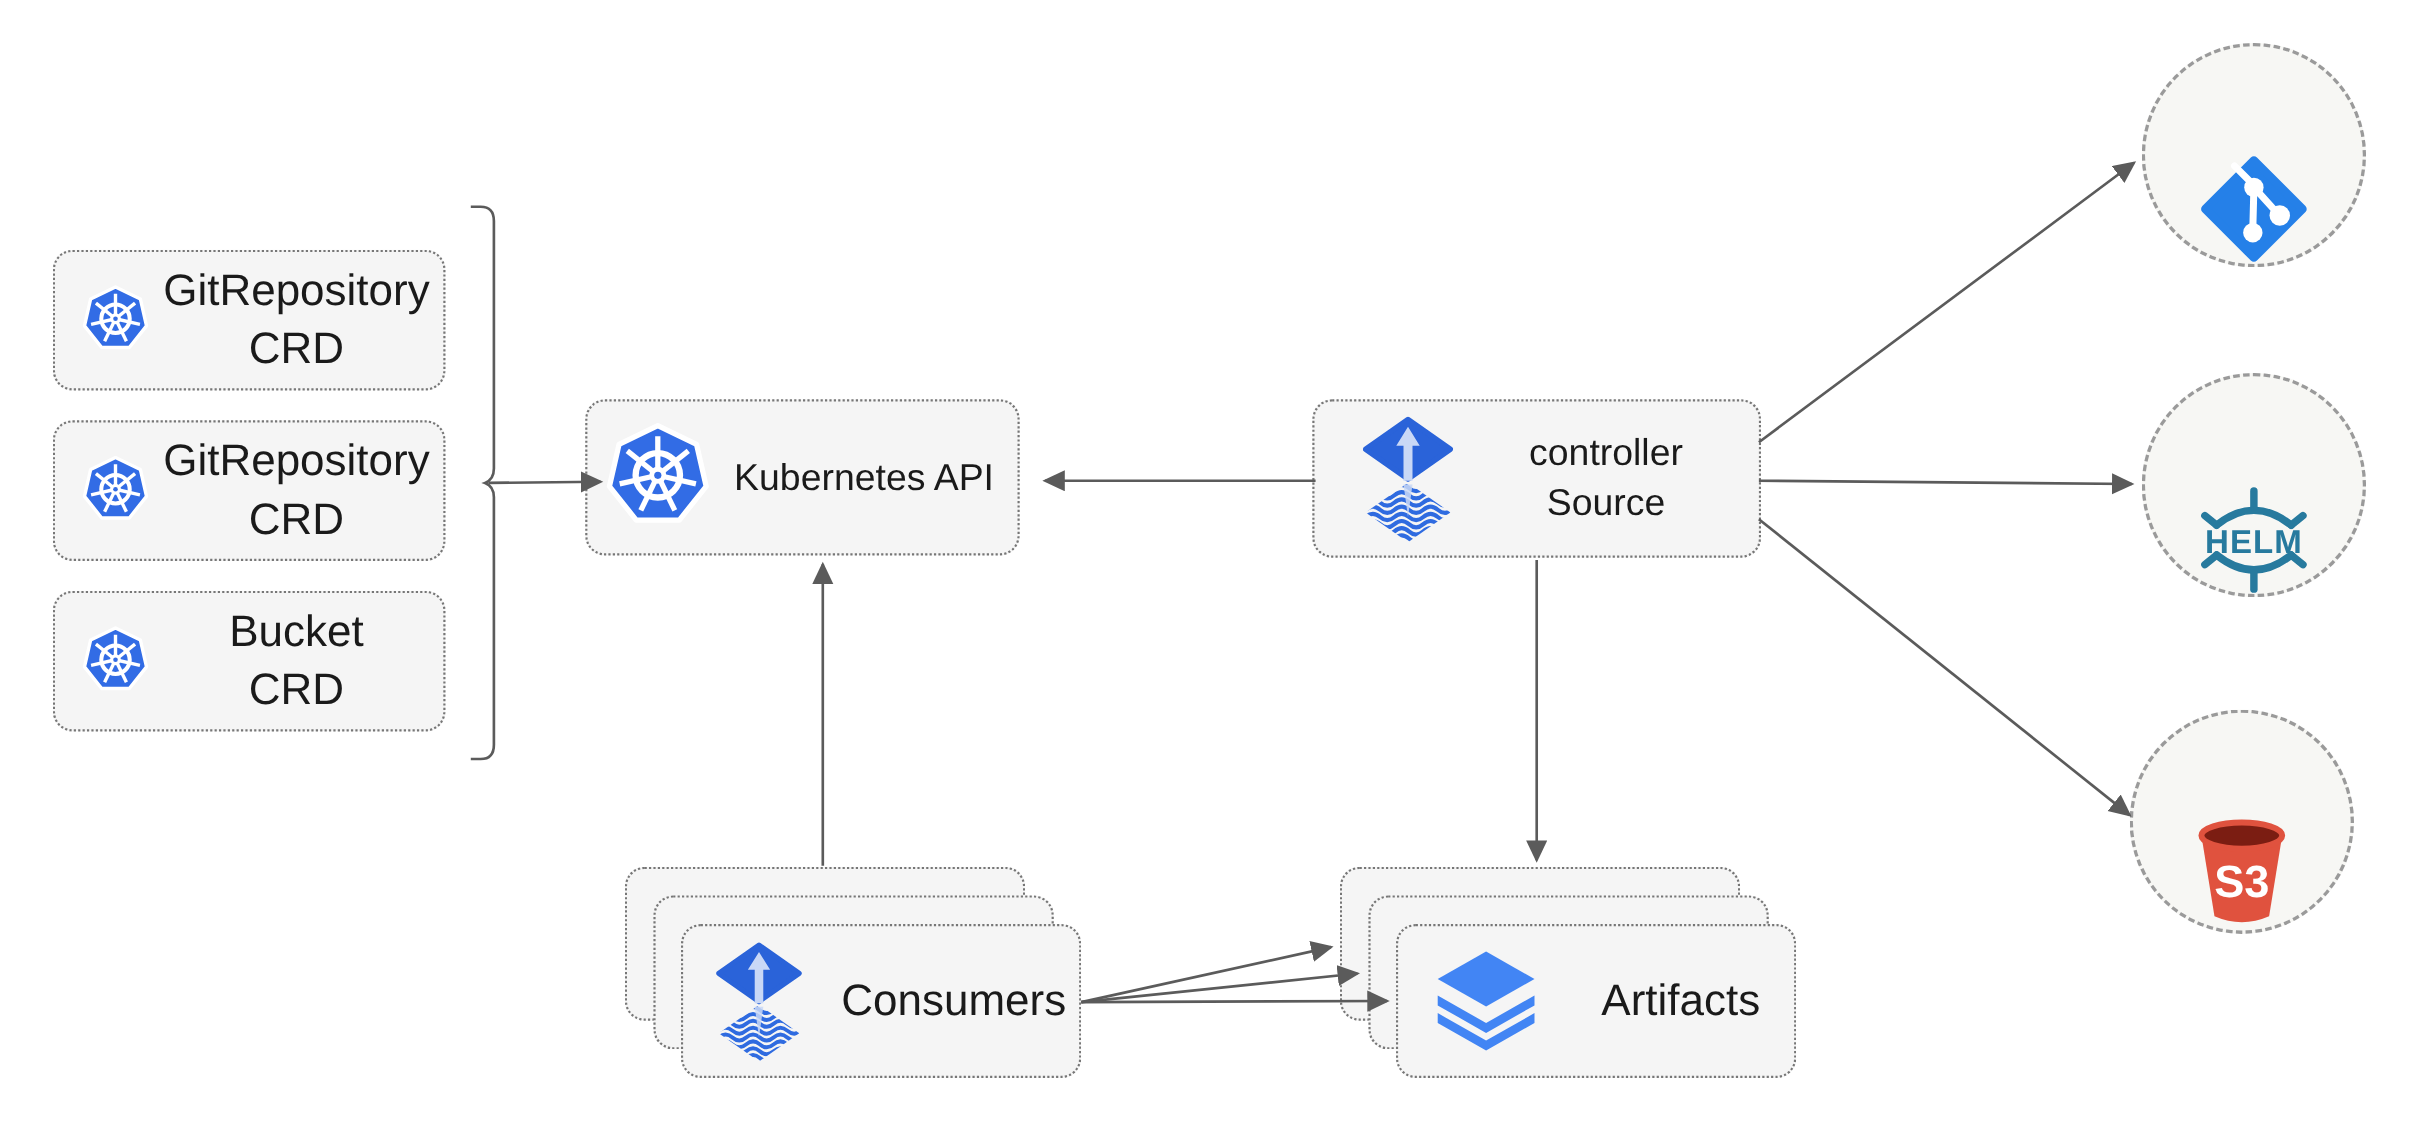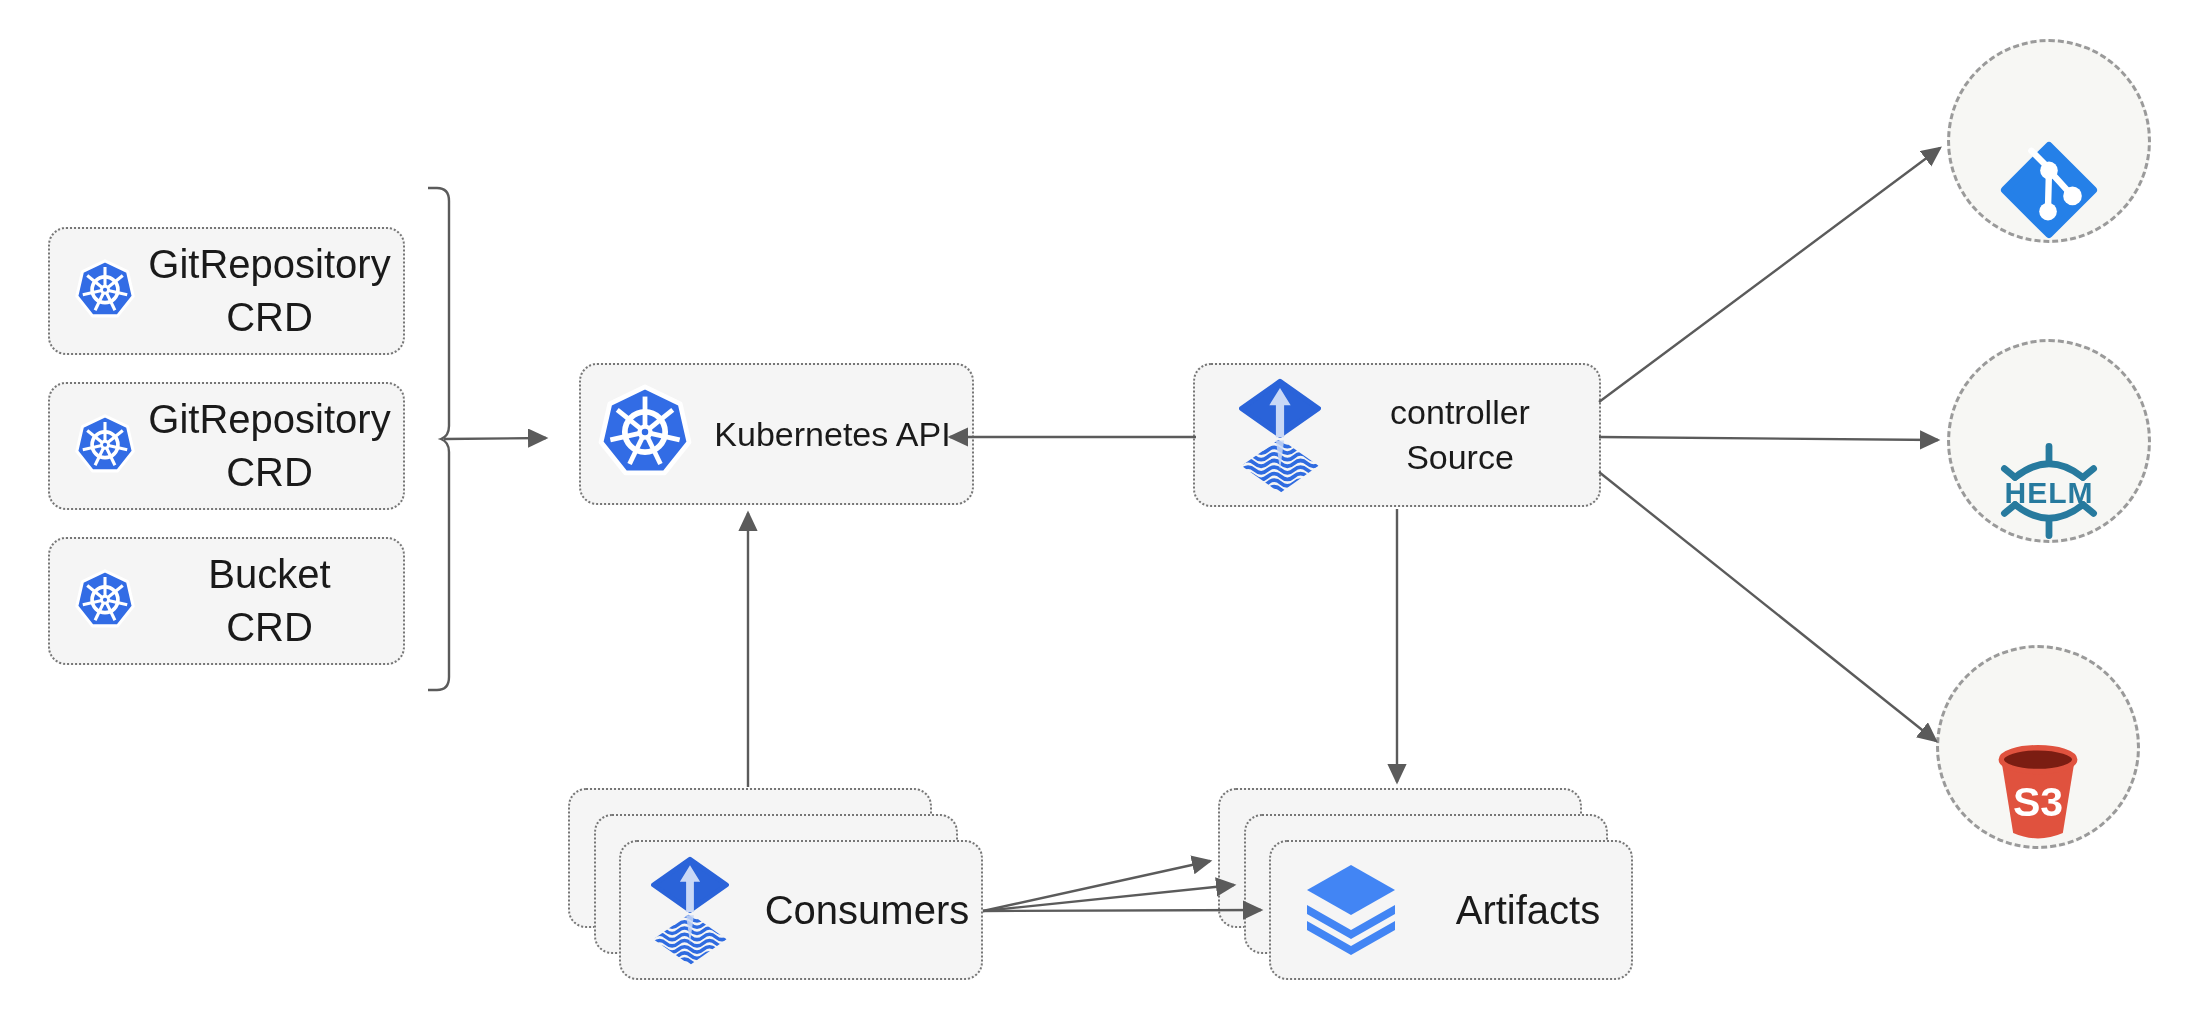--- a/index.html
+++ b/index.html
@@ -5,21 +5,21 @@
   html,body{margin:0;padding:0;background:#ffffff;}
   .canvas{position:relative;width:2196px;height:1030px;background:#ffffff;
           font-family:"Liberation Sans",sans-serif;overflow:hidden;}
   svg.edges{position:absolute;left:0;top:0;z-index:5;pointer-events:none;}
   .box{position:absolute;background:#F5F5F5;border:2.5px dotted #767676;border-radius:18px;
        display:flex;align-items:center;box-sizing:border-box;z-index:2;}
   .lbl{flex:1;text-align:center;color:#1a1a1a;font-size:40px;line-height:1.32;}
   .lbl.big{font-size:34px;}
   .crd{left:48px;width:357px;height:128px;padding-left:24px;}
   .crd1{top:227px;} .crd2{top:382px;} .crd3{top:537px;justify-content:flex-end;}
-  .api{left:579px;top:363px;width:395px;height:142px;padding-left:16px;align-items:center;}
+  .api{left:532px;top:363px;width:395px;height:142px;padding-left:16px;align-items:center;}
   .src{left:1193px;top:363px;width:408px;height:144px;padding-left:44px;}
   .stack{position:absolute;z-index:2;}
   .stack .layer{position:absolute;width:364px;height:140px;background:#F5F5F5;
        border:2.5px dotted #767676;border-radius:18px;box-sizing:border-box;gap:24px;}
   .stack .l0{left:0;top:0;} .stack .l1{left:26px;top:26px;}
   .stack .front{left:51px;top:52px;display:flex;align-items:center;padding-left:30px;}
   .consumers-stack{left:568px;top:788px;width:416px;height:193px;}
   .artifacts-stack{left:1218px;top:788px;width:416px;height:193px;}
   .endpoint{position:absolute;width:204px;height:204px;border-radius:50%;
        border:3px dashed #9A9A9A;background:#F7F7F4;display:flex;align-items:flex-end;

